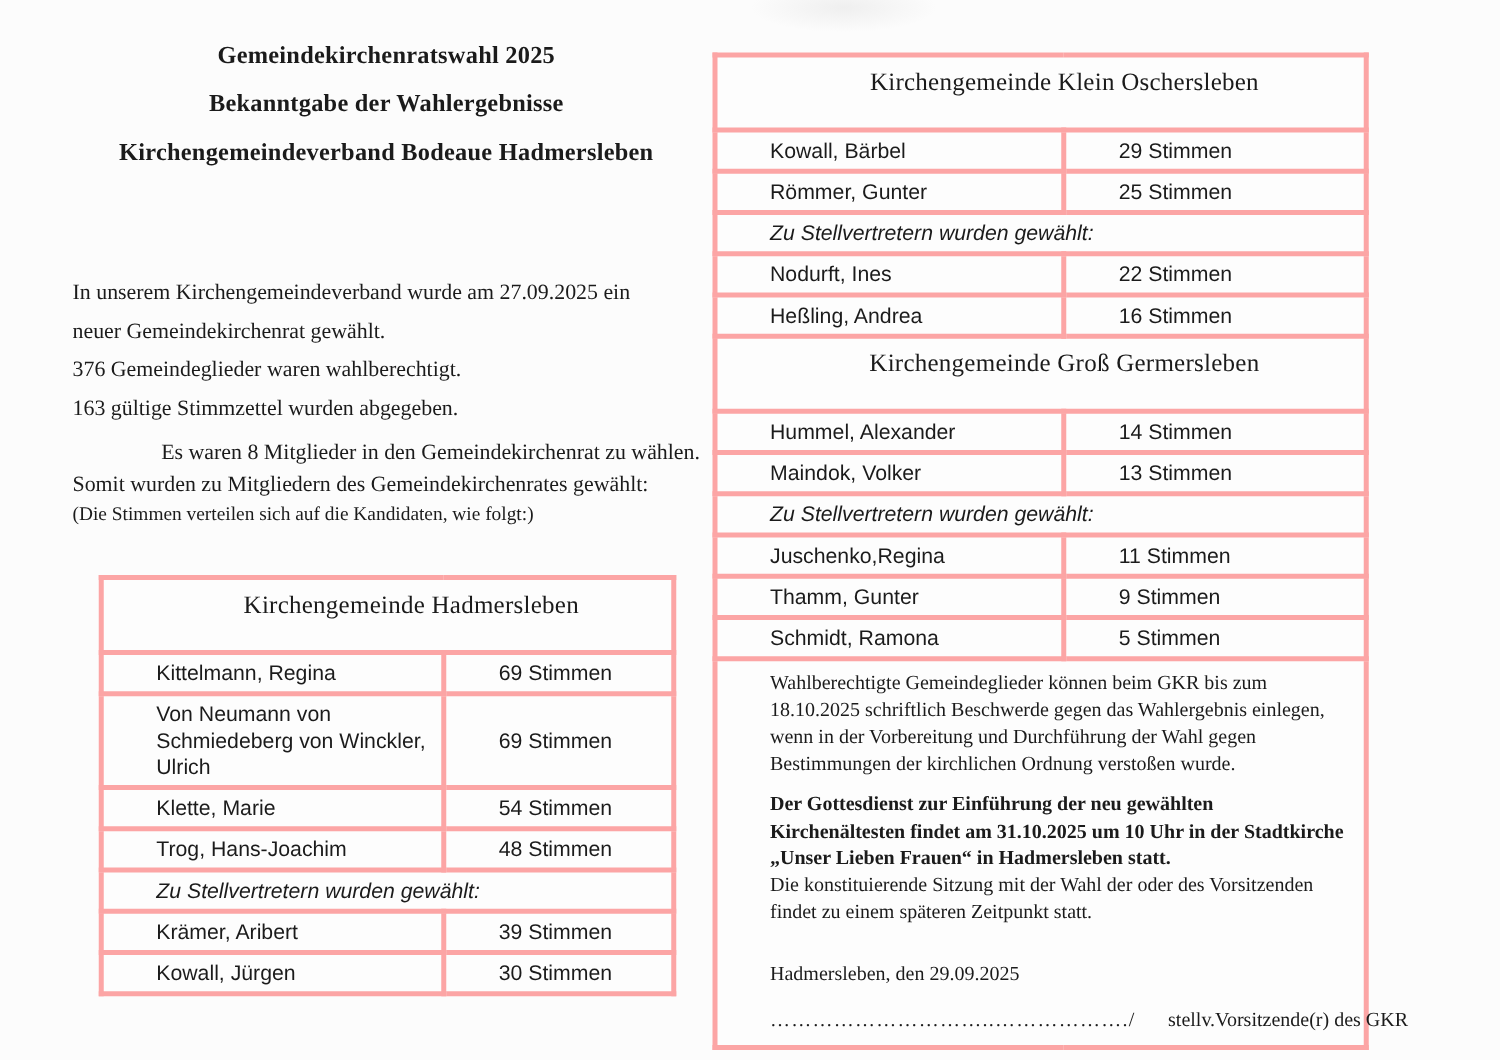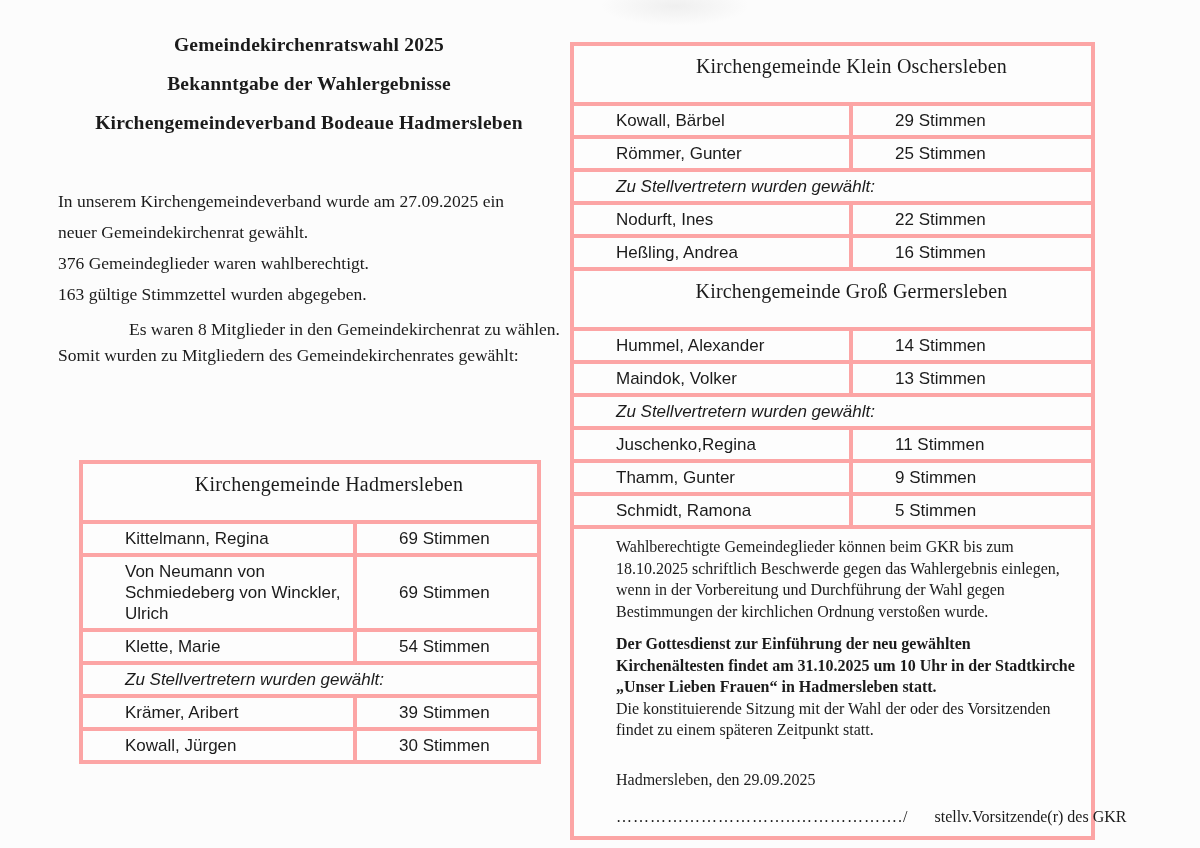--- a/index.html
+++ b/index.html
@@ -17,21 +17,21 @@
   }
   .scan-smudge {
     position:absolute; left:600px; top:-14px; width:150px; height:40px;
     background:radial-gradient(ellipse at center, rgba(180,180,180,.18), rgba(255,255,255,0) 70%);
   }
 
   
   .left-col { position:absolute; left:58px; top:34px; width:502px; }
   .titles { text-align:center; font-weight:bold; font-size:19.5px; letter-spacing:.2px; }
   .title-line { height:22px; margin-bottom:17px; }
-  .intro { margin-top:52px; font-size:17.5px; }
+  .intro { margin-top:84px; font-size:17.5px; }
   .intro-line.wide { line-height:31px; }
   .intro-line.tight { line-height:26px; }
   .intro-line.gap-top { margin-top:6px;text-align:right; }
   .intro-line.small { font-size:15.5px; line-height:23px; }
 
   
   table.results { border-collapse:collapse; background:#fdfdfd; table-layout:fixed; }
   table.results th, table.results td { border:4px solid #fca5a5;padding-left:42px; }
   th.table-title {
     font-family:"Liberation Serif", serif;
@@ -77,20 +77,21 @@
       <div class="title-line">Bekanntgabe der Wahlergebnisse</div>
       <div class="title-line">Kirchengemeindeverband Bodeaue Hadmersleben</div>
     </div>
     <div class="intro">
       <div class="intro-line wide">In unserem Kirchengemeindeverband wurde am 27.09.2025 ein</div>
       <div class="intro-line wide">neuer Gemeindekirchenrat gewählt.</div>
       <div class="intro-line wide">376 Gemeindeglieder waren wahlberechtigt.</div>
       <div class="intro-line wide">163 gültige Stimmzettel wurden abgegeben.</div>
       <div class="intro-line tight gap-top">Es waren 8 Mitglieder in den Gemeindekirchenrat zu wählen.</div>
       <div class="intro-line tight">Somit wurden zu Mitgliedern des Gemeindekirchenrates gewählt:</div>
+      <div class="intro-line small">(Die Stimmen verteilen sich auf die Kandidaten, wie folgt:)</div>
     </div>
   </div>
 
   <table class="results table-left">
     <colgroup>
         <col class="c1">
         <col class="c2">
       </colgroup>
     <tbody>
         <tr>
@@ -100,20 +101,24 @@
       <td class="name-cell">Kittelmann, Regina</td>
       <td class="votes-cell">69 Stimmen</td>
     </tr>
     <tr>
       <td class="name-cell">Von Neumann von Schmiedeberg von Winckler, Ulrich</td>
       <td class="votes-cell">69 Stimmen</td>
     </tr>
     <tr>
       <td class="name-cell">Klette, Marie</td>
       <td class="votes-cell">54 Stimmen</td>
+    </tr>
+    <tr>
+      <td class="name-cell">Trog, Hans-Joachim</td>
+      <td class="votes-cell">48 Stimmen</td>
     </tr>
     <tr>
       <td class="dep-label-cell" colspan="2">Zu Stellvertretern wurden gewählt:</td>
     </tr>
     <tr>
       <td class="name-cell">Krämer, Aribert</td>
       <td class="votes-cell">39 Stimmen</td>
     </tr>
     <tr>
       <td class="name-cell">Kowall, Jürgen</td>

